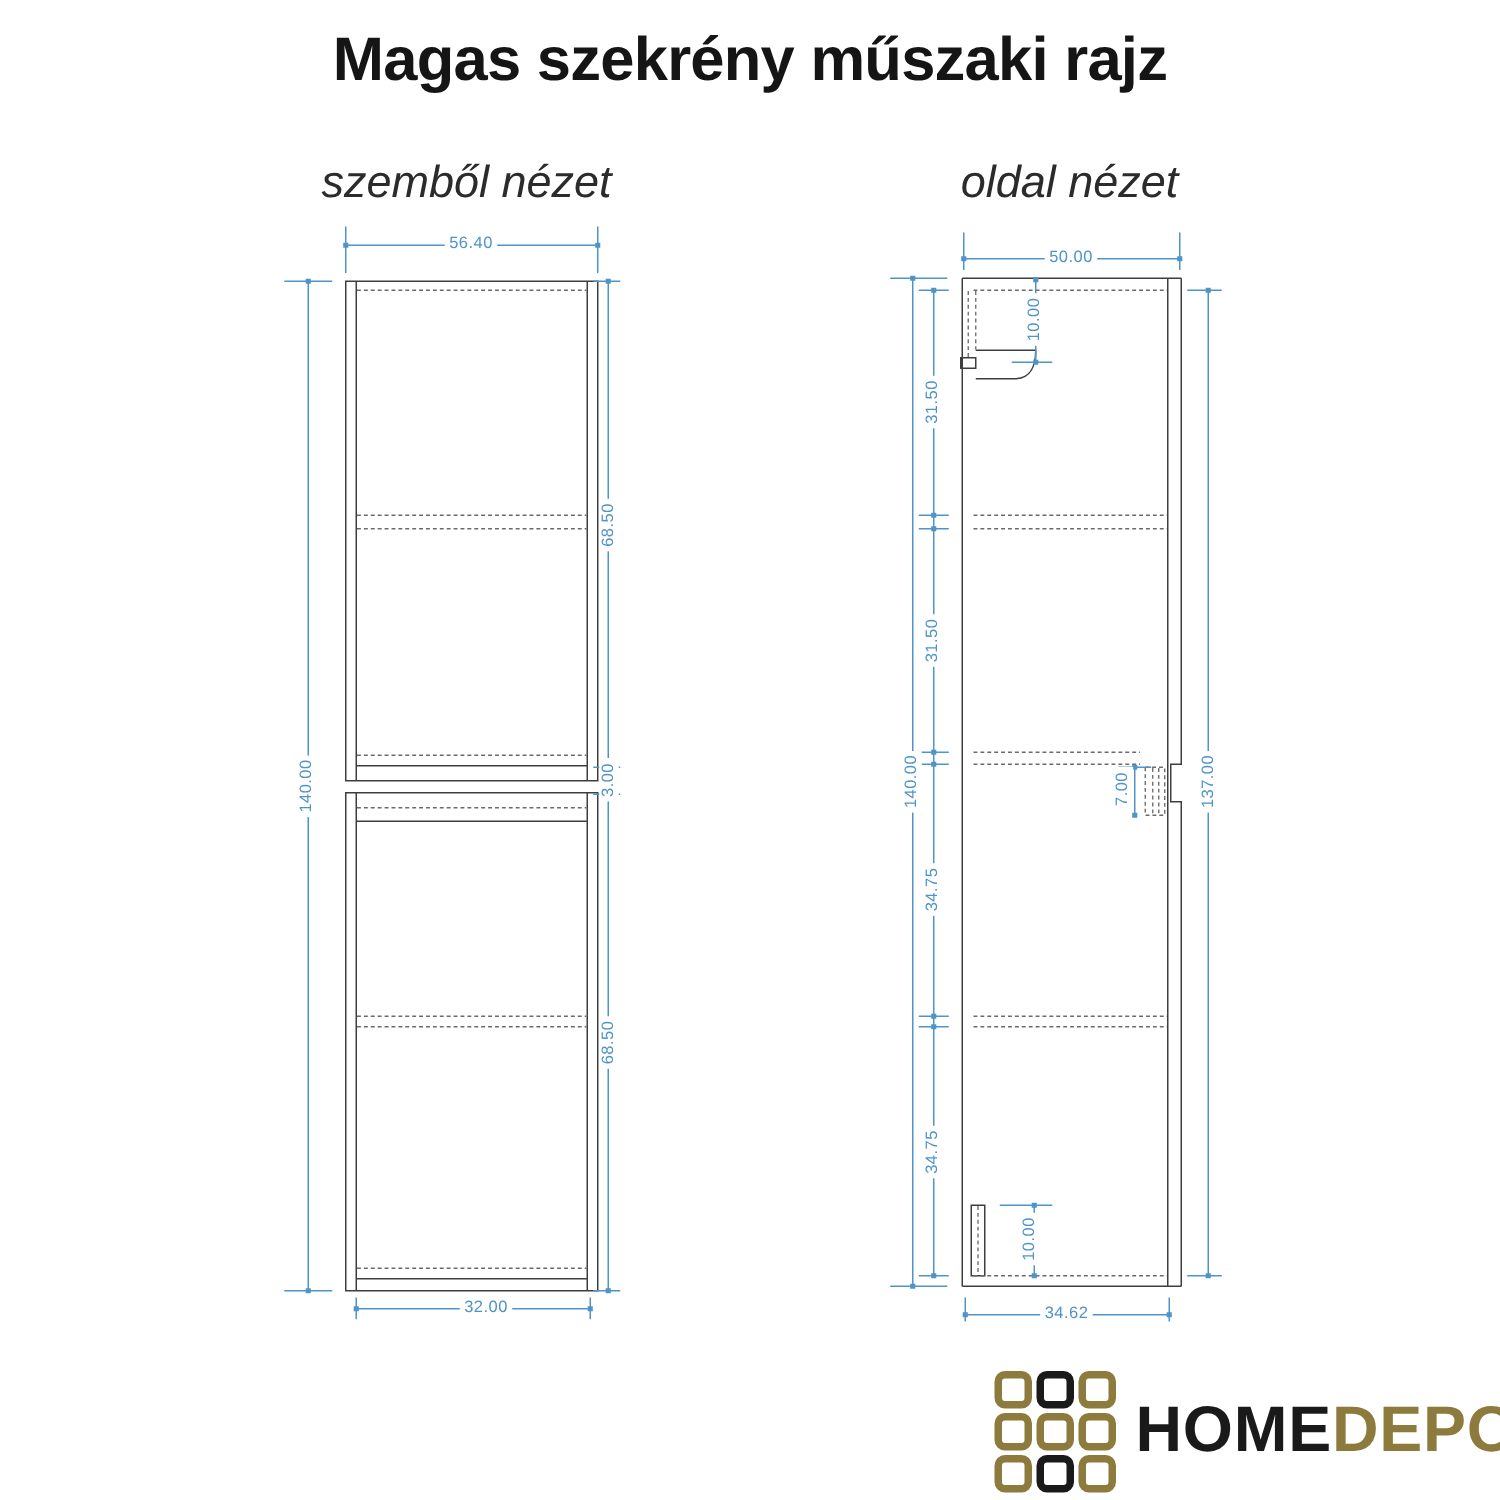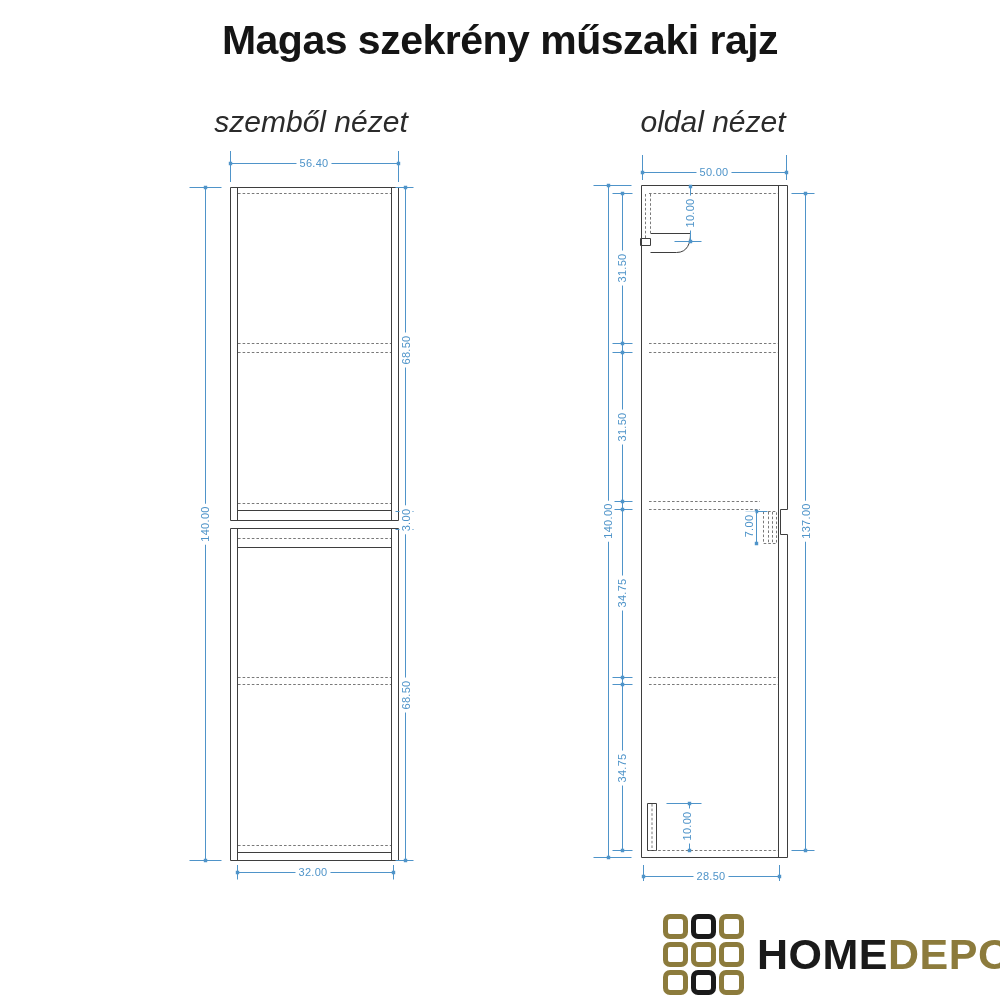--- a/index.html
+++ b/index.html
@@ -48,28 +48,28 @@
 
     <g>
       <path class="walls" d="M641.5,185.5H787.5 M641.5,185.5V857.5 M641.5,857.5H787.5 M787.5,185.5V509.5H780.5V534.5H787.5V857.5 M778.5,185.5V857.5 M650.5,233.5H690.5C690.5,243 687.5,252.5 676.5,252.5H650.5 M640.5,238.5H650.5V245.5H640.5Z M647.5,803.5H656.5V850.5H647.5Z"></path>
       <path class="hidden" d="M649,193.5H778 M649,343.5H778 M649,352.5H778 M649,501.5H760 M649,509.5H760 M649,677.5H778 M649,684.5H778 M649,850.5H778 M645.5,194V238 M650.5,194V233 M652,804V850 M763.5,511.5H776.5V543.5H763.5Z M768.5,512V543 M772.5,512V543"></path>
       <path class="dims" d="M642.5,155V180 M786.5,155V180 M642.5,172.5H786.5 M643.5,865V881 M779.5,865V881 M643.5,876.5H779.5 M593.5,185.5H631.5 M593.5,857.5H631.5 M608.5,185.5V857.5 M612.5,193.5H632.5 M612.5,343.5H632.5 M612.5,352.5H632.5 M612.5,501.5H632.5 M612.5,509.5H632.5 M612.5,677.5H632.5 M612.5,684.5H632.5 M612.5,850.5H632.5 M622.5,193.5V850.5 M791.5,193.5H814.5 M791.5,850.5H814.5 M805.5,193.5V850.5 M690.5,186.5V241.5 M674.5,241.5H701.5 M745.5,511.5H767.5 M756.5,511.5V543.5 M666.5,803.5H701.5 M689.5,803.5V850.5"></path>
       <path class="dots" d="M640.8,172.5h3.4 M784.8,172.5h3.4 M641.8,876.5h3.4 M777.8,876.5h3.4 M606.8,185.5h3.4 M606.8,857.5h3.4 M620.8,193.5h3.4 M620.8,343.5h3.4 M620.8,352.5h3.4 M620.8,501.5h3.4 M620.8,509.5h3.4 M620.8,677.5h3.4 M620.8,684.5h3.4 M620.8,850.5h3.4 M803.8,193.5h3.4 M803.8,850.5h3.4 M688.8,186.5h3.4 M688.8,241.5h3.4 M754.8,511.5h3.4 M754.8,543.5h3.4 M687.8,803.5h3.4 M687.8,850.5h3.4"></path>
     </g>
   </svg>
 
   <span class="dim" style="left:314px;top:163px">56.40</span>
-  <span class="dim" style="left:313px;top:872px">32.00</span>
+  <span class="dim" style="left:324px;top:872px">32.00</span>
   <span class="dim dim-v" style="left:205px;top:524px">140.00</span>
   <span class="dim dim-v" style="left:406px;top:350px">68.50</span>
   <span class="dim dim-v" style="left:406px;top:520px">3.00</span>
   <span class="dim dim-v" style="left:406px;top:695px">68.50</span>
 
   <span class="dim" style="left:714px;top:172px">50.00</span>
-  <span class="dim" style="left:711px;top:876px">28.50</span>
+  <span class="dim" style="left:711px;top:876px">34.62</span>
   <span class="dim dim-v" style="left:608px;top:521px">140.00</span>
   <span class="dim dim-v" style="left:622px;top:268px">31.50</span>
   <span class="dim dim-v" style="left:622px;top:427px">31.50</span>
   <span class="dim dim-v" style="left:622px;top:593px">34.75</span>
   <span class="dim dim-v" style="left:622px;top:768px">34.75</span>
   <span class="dim dim-v" style="left:806px;top:521px">137.00</span>
   <span class="dim dim-v" style="left:690px;top:213px">10.00</span>
   <span class="dim dim-v" style="left:749px;top:526px">7.00</span>
   <span class="dim dim-v" style="left:687px;top:826px">10.00</span>
 

